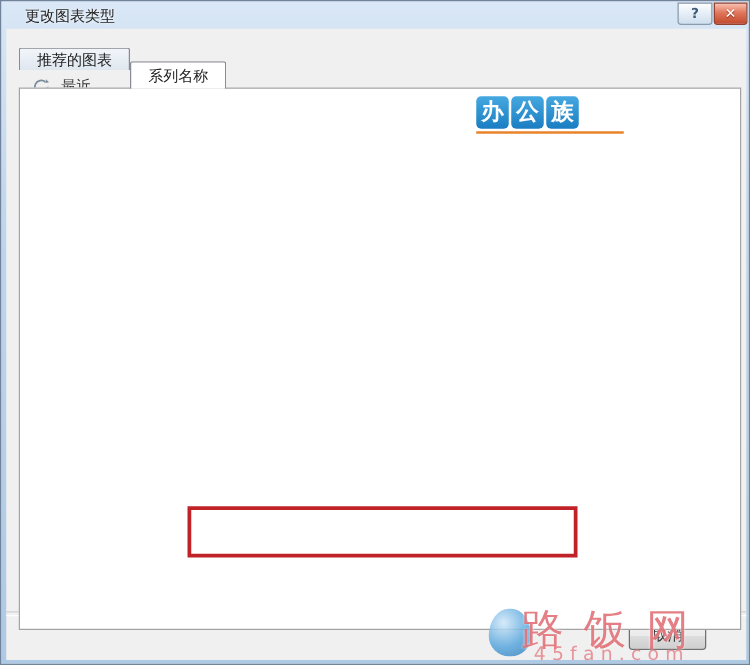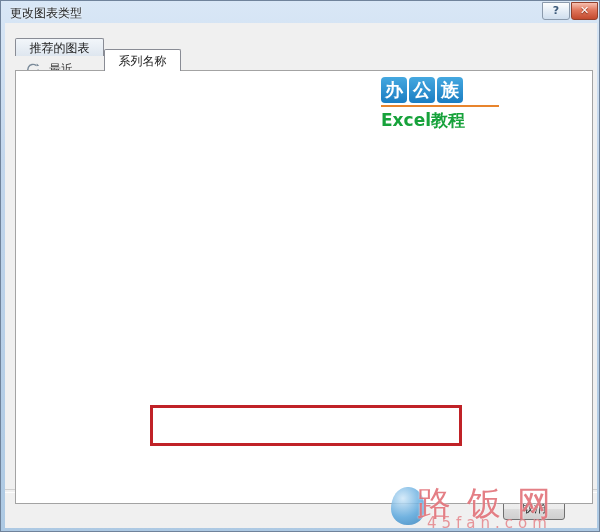--- a/index.html
+++ b/index.html
@@ -1,18 +1,18 @@
 <!DOCTYPE html>
 <html><head>
 <meta charset="utf-8">
 <style>
   html,body{margin:0;padding:0;}
   body{width:600px;height:532px;font-family:"DejaVu Sans","Liberation Sans",sans-serif;-webkit-font-smoothing:antialiased;}
   .frame{position:relative;width:600px;height:532px;background:linear-gradient(180deg,#d9e7f6 0%,#c2d6ec 30%,#adc9e3 100%);border:1px solid #70839b;box-sizing:border-box;overflow:hidden;}
-  .title-text{position:absolute;left:9px;top:4px;font-size:12px;color:#1c1c1c;text-shadow:0 0 3px #fff;}
+  .title-text{position:absolute;left:19px;top:4px;font-size:12px;color:#1c1c1c;text-shadow:0 0 3px #fff;}
   .win-btn{position:absolute;top:1px;height:18px;box-sizing:border-box;border:1px solid #8b9aac;border-radius:0 0 3px 3px;text-align:center;line-height:16px;font-size:11px;cursor:pointer;}
   .help-btn{left:541px;width:28px;background:linear-gradient(180deg,#fdfefe,#e7eff7 45%,#cfdeee);color:#3c5a7a;font-weight:bold;}
   .close-btn{left:570px;width:27px;background:linear-gradient(180deg,#f7c0b0,#e0765c 45%,#c34a2e);border-color:#93402c;color:#fff;font-weight:bold;text-shadow:0 1px 1px #7e2d1a;}
   .client{position:absolute;left:4px;top:22px;width:592px;height:505px;background:#f0f0f0;}
   .tab{position:absolute;box-sizing:border-box;font-size:12px;color:#222;text-align:center;cursor:pointer;}
   .tab-inactive{left:10px;top:15px;width:89px;height:18px;line-height:19px;background:linear-gradient(180deg,#f2f6fa,#dee6ef);border:1px solid #898c95;border-bottom:none;border-radius:2px 2px 0 0;z-index:1;}
   .tab-active{left:99px;top:26px;width:77px;height:22px;line-height:22px;background:#fff;border:1px solid #898c95;border-bottom:none;border-radius:2px 2px 0 0;z-index:3;}
   .panel{position:absolute;left:10px;top:47px;width:578px;height:434px;background:#fff;border:1px solid #a3a3a3;box-sizing:border-box;z-index:2;}
   
   .side-item{position:absolute;left:13px;width:118px;height:23px;display:flex;align-items:center;cursor:pointer;}
@@ -352,21 +352,20 @@
   <div class="fsep"></div>
   <div class="btn btn-cancel">取消</div>
 
   <div class="wm-officezu">
     <div class="wm-blocks">
       <span class="wm-block">办</span>
       <span class="wm-block">公</span>
       <span class="wm-block">族</span>
     </div>
     <div class="wm-rule"></div>
-    <div class="wm-caption">Excel教程</div>
   </div>
 
   <div class="wm-lufan">
     <div class="wm-drop"></div>
     <div class="wm-lufan-text">路饭网</div>
     <div class="wm-lufan-domain">45fan.com</div>
   </div>
 </div>
 
 </body></html>

